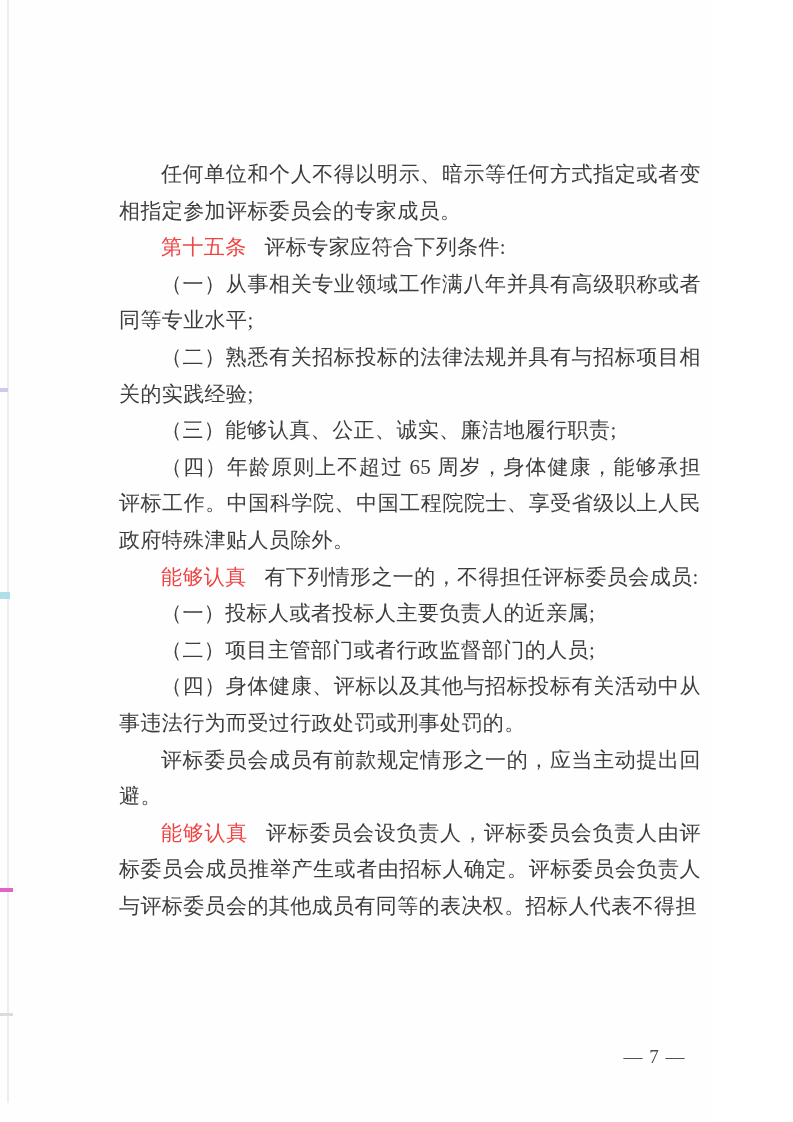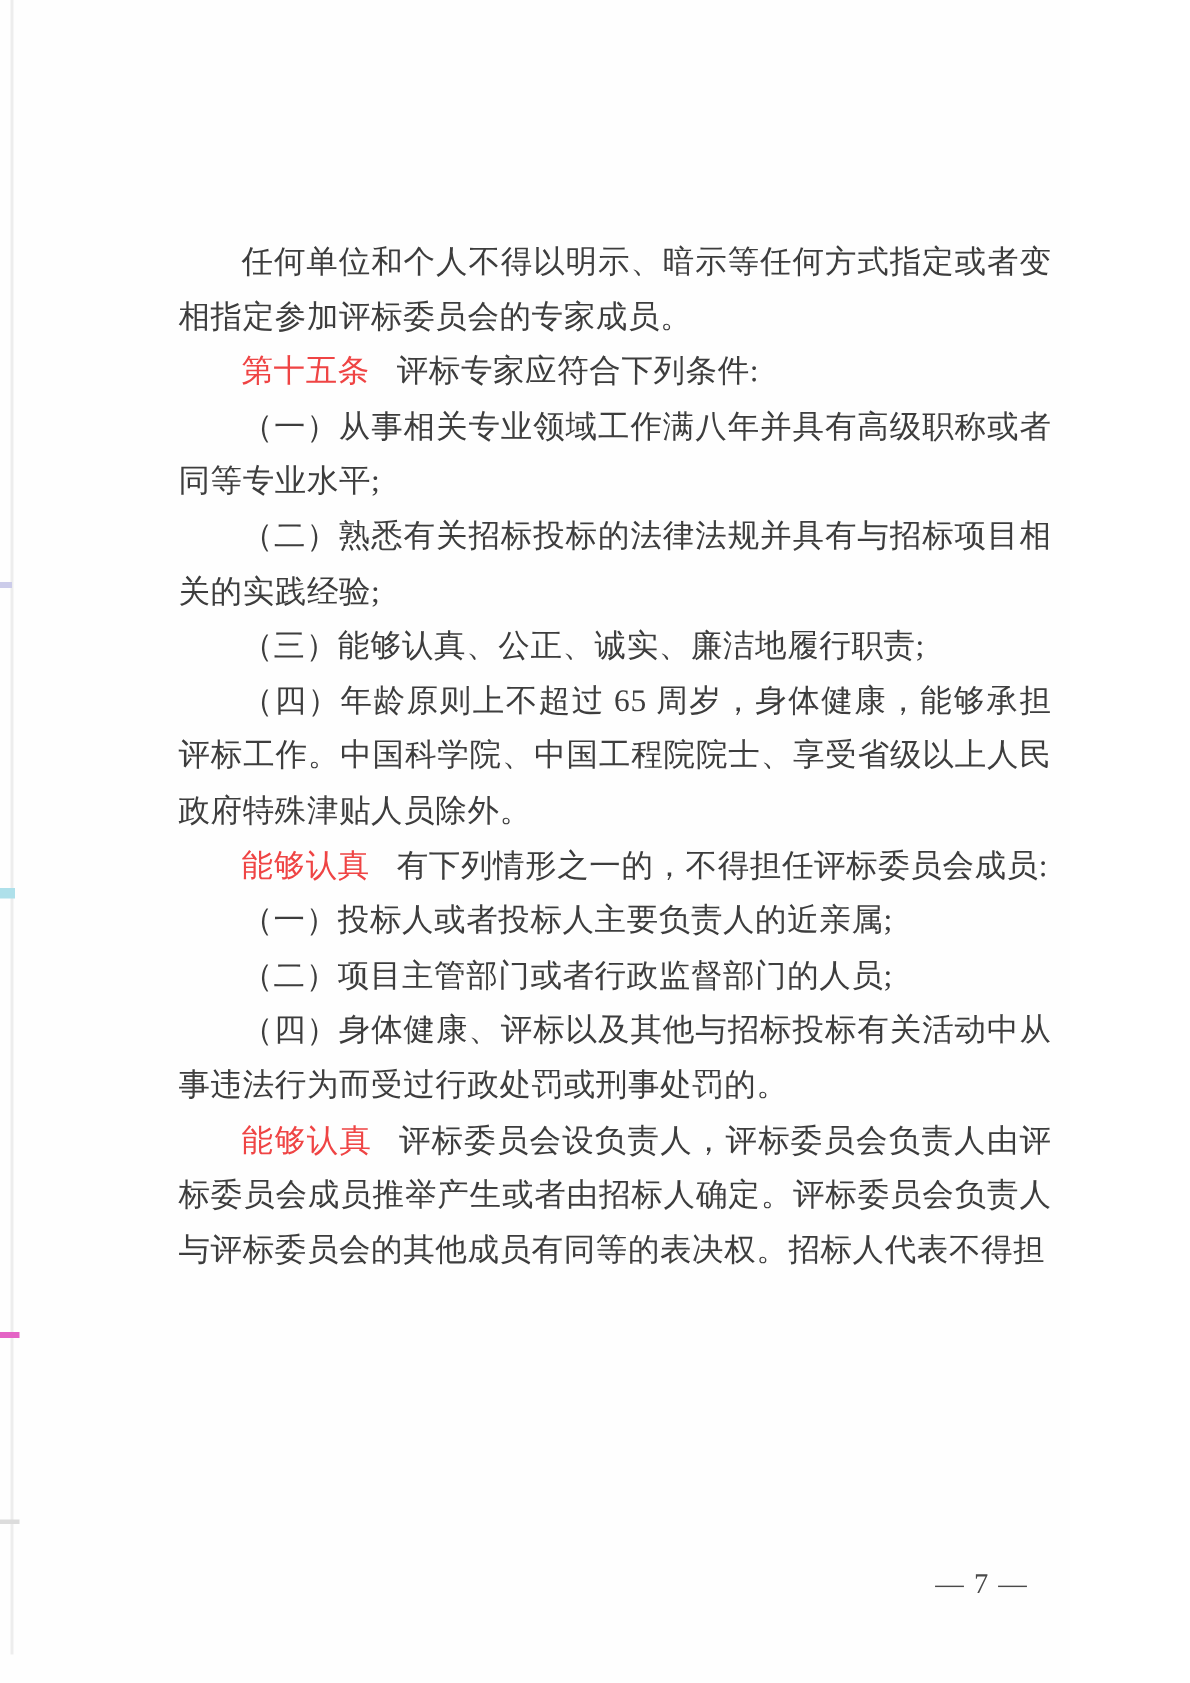--- a/index.html
+++ b/index.html
@@ -83,18 +83,19 @@
     <p class="para"><b class="term"></b><span>任何单位和个人不得以明示、暗示等任何方式指定或者变相指定参加评标委员会的专家成员。</span></p>
     <p class="para"><b class="term">第十五条</b><span>评标专家应符合下列条件:</span></p>
     <p class="para"><b class="term"></b><span>（一）从事相关专业领域工作满八年并具有高级职称或者同等专业水平;</span></p>
     <p class="para"><b class="term"></b><span>（二）熟悉有关招标投标的法律法规并具有与招标项目相关的实践经验;</span></p>
     <p class="para"><b class="term"></b><span>（三）能够认真、公正、诚实、廉洁地履行职责;</span></p>
     <p class="para"><b class="term"></b><span>（四）年龄原则上不超过 65 周岁，身体健康，能够承担评标工作。中国科学院、中国工程院院士、享受省级以上人民政府特殊津贴人员除外。</span></p>
     <p class="para"><b class="term">能够认真</b><span>有下列情形之一的，不得担任评标委员会成员:</span></p>
     <p class="para"><b class="term"></b><span>（一）投标人或者投标人主要负责人的近亲属;</span></p>
     <p class="para"><b class="term"></b><span>（二）项目主管部门或者行政监督部门的人员;</span></p>
     <p class="para"><b class="term"></b><span>（四）身体健康、评标以及其他与招标投标有关活动中从事违法行为而受过行政处罚或刑事处罚的。</span></p>
+    <p class="para"><b class="term"></b><span>评标委员会成员有前款规定情形之一的，应当主动提出回避。</span></p>
     <p class="para"><b class="term">能够认真</b><span>评标委员会设负责人，评标委员会负责人由评标委员会成员推举产生或者由招标人确定。评标委员会负责人与评标委员会的其他成员有同等的表决权。招标人代表不得担</span></p>
   </div>
 
   <div class="footer">— 7 —</div>
 
 </div>
 
 </body></html>

